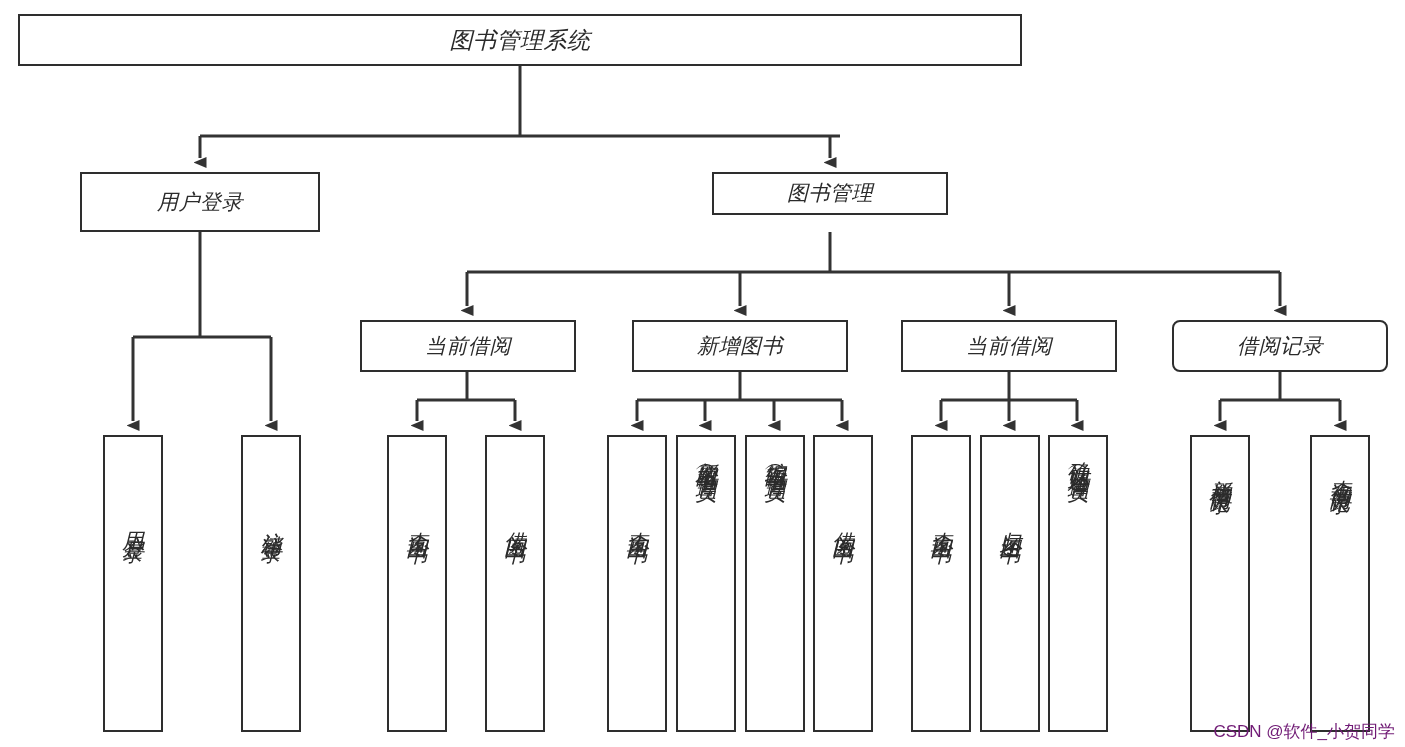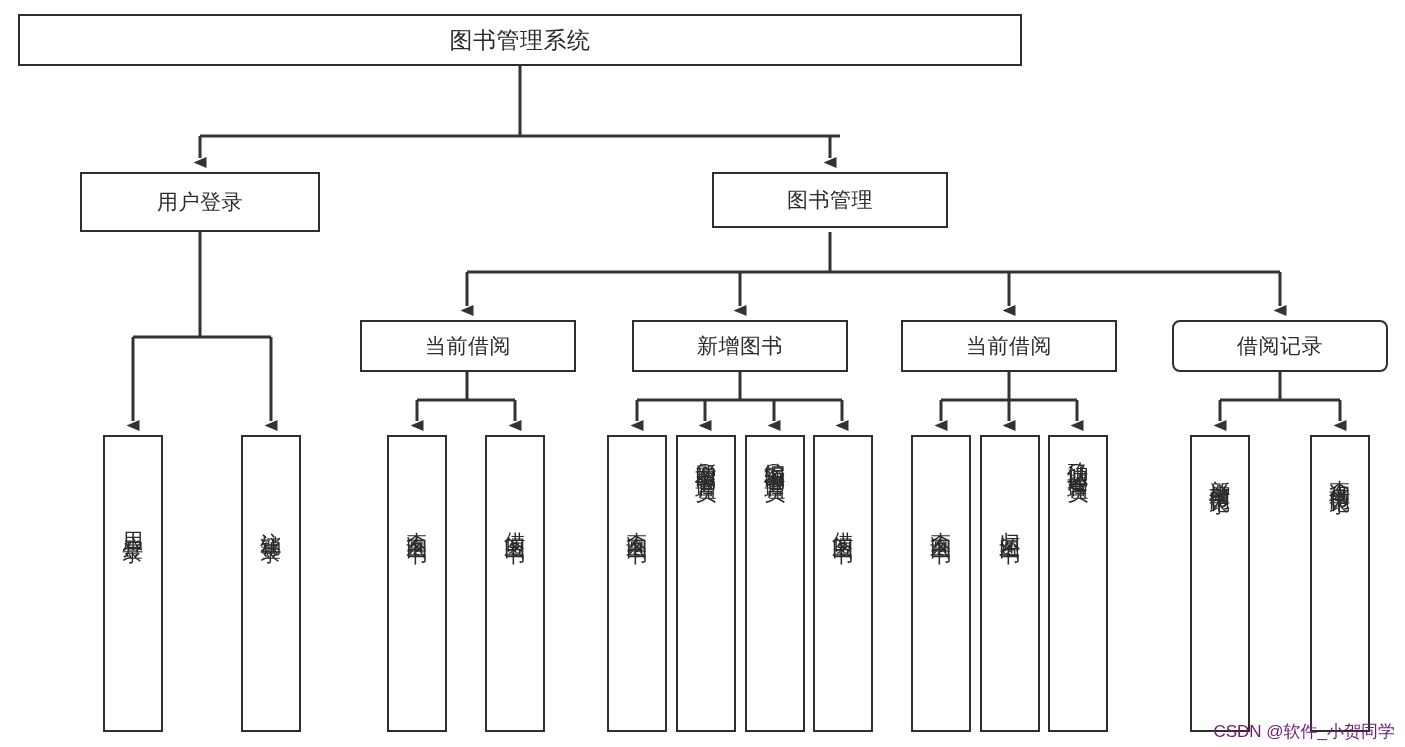--- a/index.html
+++ b/index.html
@@ -32,20 +32,21 @@
     align-items:center;
     justify-content:center;
     color:#2b2b2b;
   }
   .node .label{
     display:block;
     text-align:right;
     letter-spacing:0.5px;
     line-height:1.15;
     white-space:nowrap;
+    font-style:italic;
   }
   
   .node.root .label{ font-size:23px; }
   
   .node.branch .label{ font-size:21px; }
   
   .node.leaf{
     align-items:flex-start;
     justify-content:center;
     padding-top:16px;
@@ -129,21 +130,21 @@
   </svg>
 
   <div class="node root" style="left:18px;top:14px;width:1004px;height:52px;">
     <span class="label">图书管理系统</span>
   </div>
 
   <div class="node branch" style="left:80px;top:172px;width:240px;height:60px;">
     <span class="label">用户登录</span>
   </div>
 
-  <div class="node branch" style="left:712px;top:172px;width:236px;height:56px;">
+  <div class="node branch" style="left:712px;top:172px;width:236px;height:43px;">
     <span class="label">图书管理</span>
   </div>
 
   <div class="node branch" style="left:360px;top:320px;width:216px;height:52px;">
     <span class="label">当前借阅</span>
   </div>
 
   <div class="node branch" style="left:632px;top:320px;width:216px;height:52px;">
     <span class="label">新增图书</span>
   </div>

